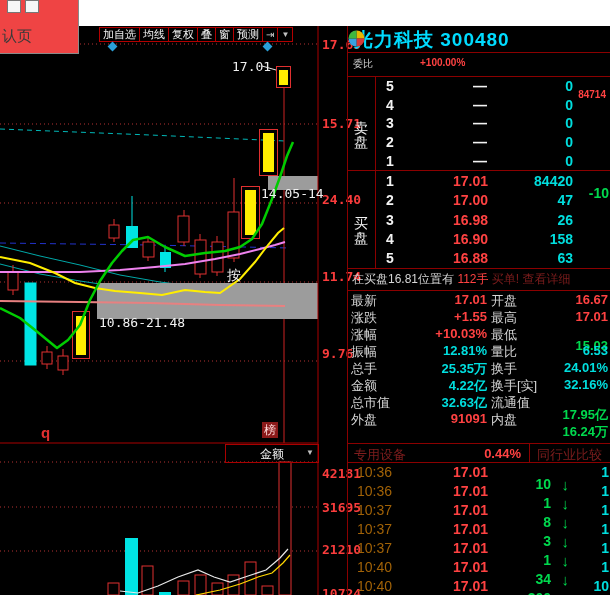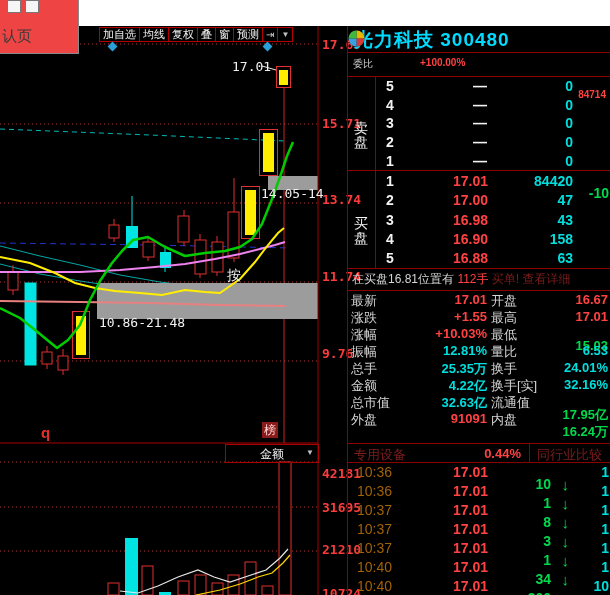--- a/index.html
+++ b/index.html
@@ -190,21 +190,21 @@
     <div class="tbtn">窗</div>
     <div class="tbtn">预测</div>
     <div class="tbtn icon">⇥</div>
     <div class="tbtn drop">▼</div>
   </div>
   <div class="diamond" style="left:109px;top:43px;"></div>
   <div class="diamond" style="left:264px;top:43px;"></div>
 
   <div class="axis-label" style="top:37px;">17.69</div>
   <div class="axis-label" style="top:116px;">15.71</div>
-  <div class="axis-label" style="top:192px;">13.74</div>
+  <div class="axis-label" style="top:192px;">24.40</div>
   <div class="axis-label" style="top:269px;">11.74</div>
   <div class="axis-label" style="top:346px;">9.76</div>
   <div class="axis-label" style="top:466px;">42181</div>
   <div class="axis-label" style="top:500px;">31695</div>
   <div class="axis-label" style="top:542px;">21210</div>
   <div class="axis-label" style="top:586px;">10724</div>
 
   <div class="chart-note" style="left:232px;top:59px;">17.01</div>
   <div class="chart-note" style="left:99px;top:315px;">10.86-21.48</div>
   <div class="chart-note" style="left:261px;top:186px;">14.05-14</div>
@@ -281,21 +281,21 @@
         <span class="ob-chg green">-10</span>
       </div>
       <div class="obrow">
         <span class="ob-lvl">2</span>
         <span class="ob-prc red">17.00</span>
         <span class="ob-vol cyan">47</span>
       </div>
       <div class="obrow">
         <span class="ob-lvl">3</span>
         <span class="ob-prc red">16.98</span>
-        <span class="ob-vol cyan">43</span>
+        <span class="ob-vol cyan">26</span>
       </div>
       <div class="obrow">
         <span class="ob-lvl">4</span>
         <span class="ob-prc red">16.90</span>
         <span class="ob-vol cyan">158</span>
       </div>
       <div class="obrow">
         <span class="ob-lvl">5</span>
         <span class="ob-prc red">16.88</span>
         <span class="ob-vol cyan">63</span>

